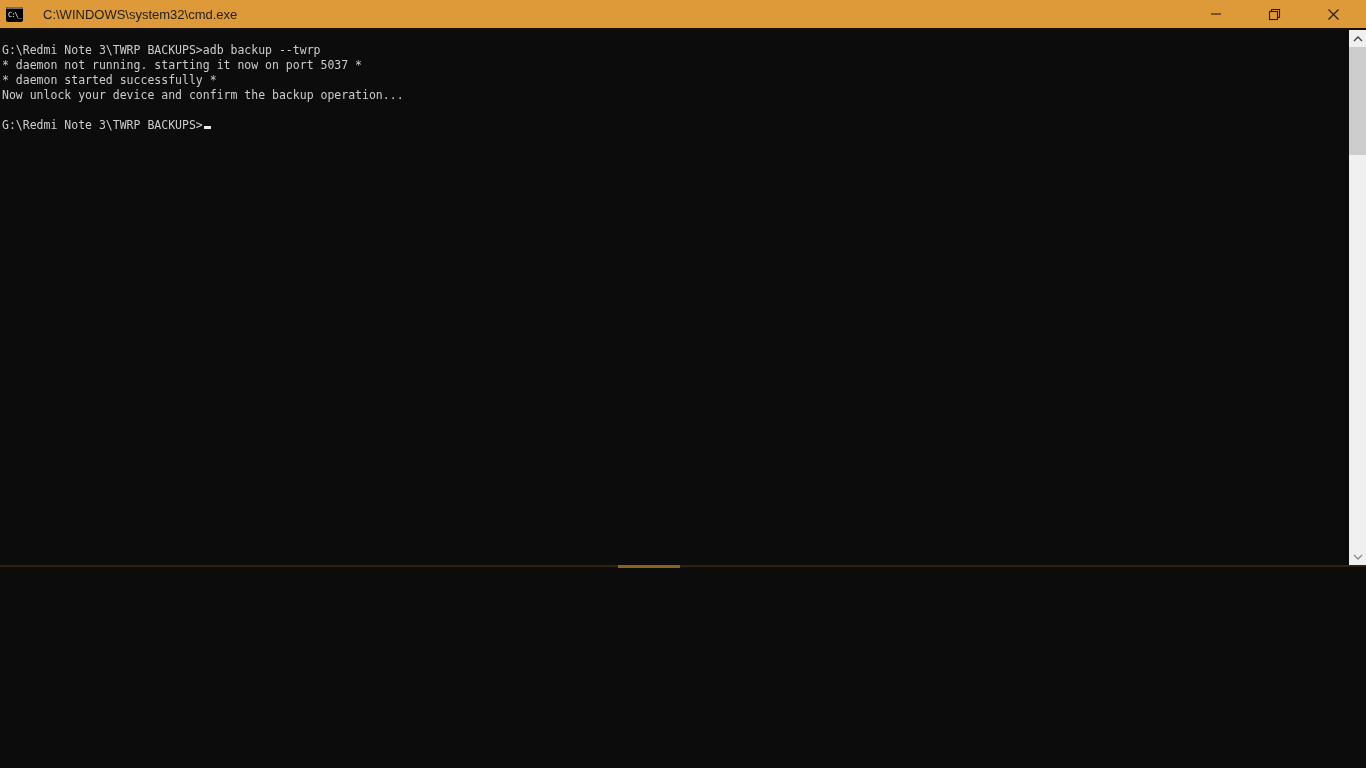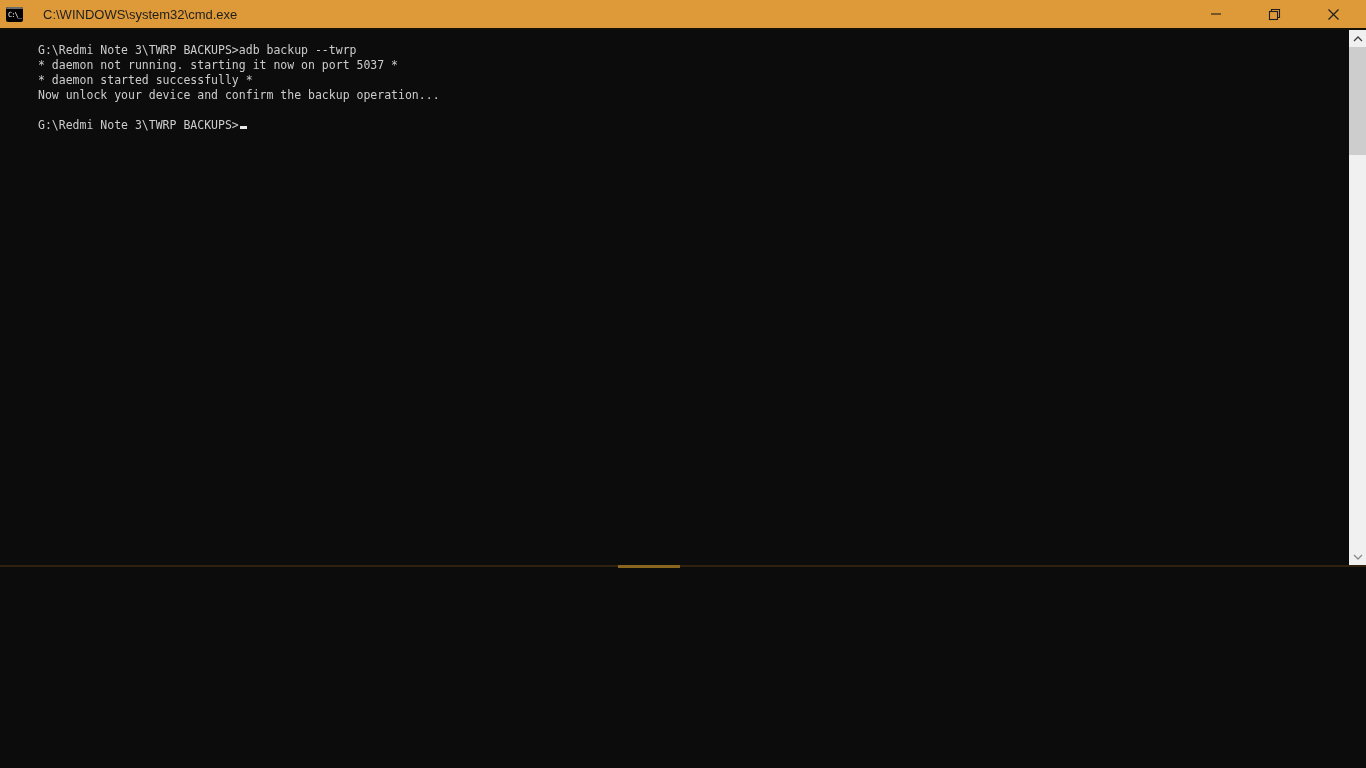--- a/index.html
+++ b/index.html
@@ -84,21 +84,21 @@
     bottom: 3px;
     background: #0c0c0c;
     padding: 13px 0 0 2px;
     font-family: "DejaVu Sans Mono", "Liberation Mono", monospace;
     font-size: 11.5px;
     line-height: 15px;
     color: #cccccc;
     white-space: pre;
     overflow: hidden;
   }
-  .console .line { min-height: 15px; margin-left: 36px; }
+  .console .line { min-height: 15px; }
   .cursor {
     display: inline-block;
     width: 7px;
     height: 3px;
     margin-left: 1px;
     background: #e8e8e8;
   }
 
   
   .scrollbar {

